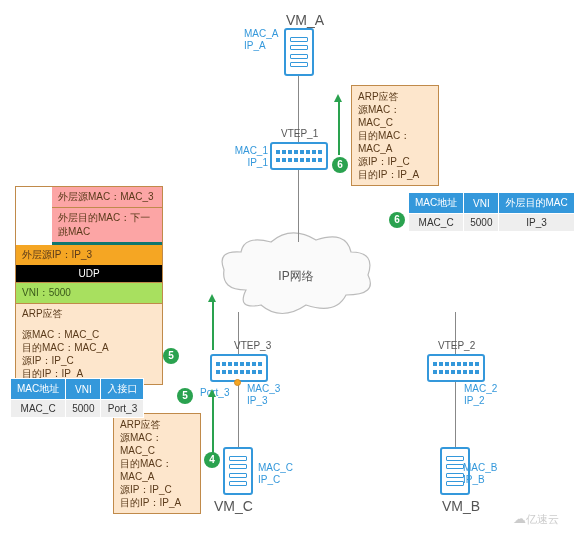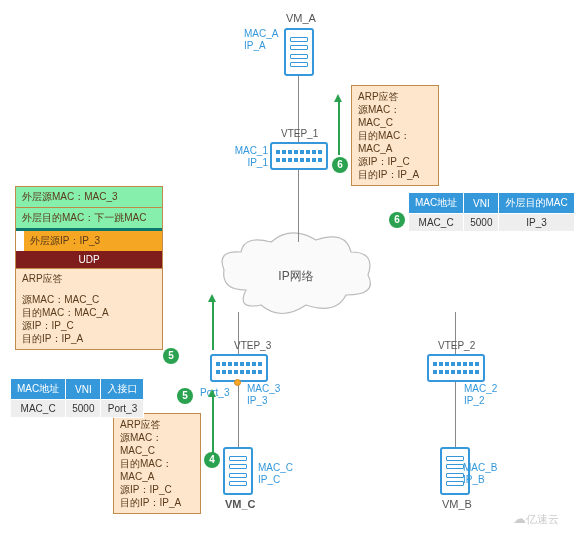--- a/index.html
+++ b/index.html
@@ -1,36 +1,36 @@
 <!DOCTYPE html>
 <html><head>
 <meta charset="utf-8">
 <style>
   * { box-sizing: border-box; }
   body { margin: 0; font-family: "Microsoft YaHei", Arial, sans-serif; font-size: 10px; background: #fff; width: 581px; height: 533px; position: relative; }
   .node-label { color: #3498db; font-size: 10px; line-height: 1.2; text-align: left; position: absolute; }
-  .vm-bottom-label { color: #555; font-size: 11px; position: absolute; }
+  .vm-bottom-label { color: #555; font-size: 14px; position: absolute; }
   .server { position: absolute; width: 30px; height: 48px; border: 2px solid #3498db; border-radius: 3px; background: #fff; display: flex; flex-direction: column; justify-content: space-evenly; align-items: center; padding: 4px 0; }
   .server .slot { width: 18px; height: 5px; border: 1.5px solid #3498db; border-radius: 1px; }
   .switch { position: absolute; width: 58px; height: 28px; border: 2px solid #3498db; border-radius: 3px; background: #fff; display: flex; flex-direction: column; justify-content: space-evenly; padding: 2px 4px; }
   .switch .portrow { display: flex; justify-content: space-between; }
   .switch .port { width: 4px; height: 4px; background: #3498db; }
   .line { position: absolute; background: #888; }
   .arrow-up { position: absolute; width: 0; height: 0; border-left: 4px solid transparent; border-right: 4px solid transparent; border-bottom: 8px solid #2aa24f; }
   .arrow-line { position: absolute; width: 2px; background: #2aa24f; }
   .step-badge { position: absolute; width: 16px; height: 16px; border-radius: 50%; background: #2aa24f; color: #fff; font-size: 10px; text-align: center; line-height: 16px; font-weight: bold; }
   .cloud { position: absolute; color: #555; font-size: 12px; text-align: center; }
   .table { position: absolute; border-collapse: collapse; font-size: 10px; }
   .table th { background: #3498db; color: #fff; padding: 3px 6px; font-weight: normal; border: 1px solid #fff; text-align: center; }
   .table td { background: #eee; padding: 3px 6px; border: 1px solid #fff; text-align: center; color: #333; }
   .packet { position: absolute; border: 1px solid #c08a4a; font-size: 10px; }
   .packet .row { padding: 3px 6px; border-bottom: 1px solid #c08a4a; }
-  .packet .l2 { background: #86efac; color: #5a3a1a; }
+  .packet .l2 { background: #fca5a5; color: #5a3a1a; margin-left: 36px; }
   .packet .l3 { background: #f5a623; color: #5a3a1a; }
-  .packet .l4 { background: #7f1d1d; color: #fff; text-align: center; }
+  .packet .l4 { background: #000000; color: #fff; text-align: center; }
   .packet .vxlan { background: #a8e05f; color: #3a5a1a; }
   .packet .arp-hdr { background: #fde6cc; color: #5a3a1a; }
   .packet .arp-body { background: #fde6cc; color: #5a3a1a; line-height: 1.3; padding: 4px 6px; border-bottom: none;}
   .arpbox { position: absolute; border: 1px solid #c08a4a; background: #fde6cc; color: #5a3a1a; font-size: 10px; line-height: 1.3; padding: 4px 6px; }
   .vtep-label { position: absolute; color: #555; font-size: 10px; }
   .port-label { position: absolute; color: #3498db; font-size: 10px; }
   .port-mark { position: absolute; width: 7px; height: 7px; border-radius: 50%; background: #f5a623; border: 1.5px solid #d48820; }
   .watermark { position: absolute; right: 22px; bottom: 6px; color: #ccc; font-size: 11px; }
 </style>
 </head>
@@ -151,21 +151,21 @@
 <div class="server" style="left:223px; top:447px;">
   <div class="slot"></div>
     <div class="slot"></div>
     <div class="slot"></div>
     <div class="slot"></div>
 </div>
 <div class="node-label" style="left:258px; top:462px;">
   <span>MAC_C</span><br>
   <span>IP_C</span>
 </div>
-<div class="vm-bottom-label" style="left:225px; top:498px;font-weight:bold;">VM_C</div>
+<div class="vm-bottom-label" style="left:214px; top:498px;">VM_C</div>
 
 <div class="server" style="left:440px; top:447px;">
   <div class="slot"></div>
     <div class="slot"></div>
     <div class="slot"></div>
     <div class="slot"></div>
 </div>
 <div class="node-label" style="left:463px; top:462px;">
   <span>MAC_B</span><br>
   <span>IP_B</span>
@@ -199,22 +199,23 @@
   <div>ARP应答</div>
   <div>源MAC：MAC_C</div>
   <div>目的MAC：MAC_A</div>
   <div>源IP：IP_C</div>
   <div>目的IP：IP_A</div>
 </div>
 
 <div class="packet" style="left:15px; top:186px; width:148px;">
   <div class="row l2">外层源MAC：MAC_3</div>
   <div class="row l2" style="border-bottom:3px solid #0f766e;">外层目的MAC：下一跳MAC</div>
-  <div class="row l3" style="border-bottom:none;margin-left:8px;">外层源IP：IP_3</div>
+  <div class="row l3" style="border-bottom:none;">外层源IP：IP_3</div>
   <div class="row l4">UDP</div>
+  <div class="row vxlan">VNI：5000</div>
   <div class="row arp-hdr" style="border-bottom:none;">ARP应答</div>
   <div class="arp-body">
     <div>源MAC：MAC_C</div>
     <div>目的MAC：MAC_A</div>
     <div>源IP：IP_C</div>
     <div>目的IP：IP_A</div>
   </div>
 </div>
 
 <table class="table" style="left:10px; top:378px;">

